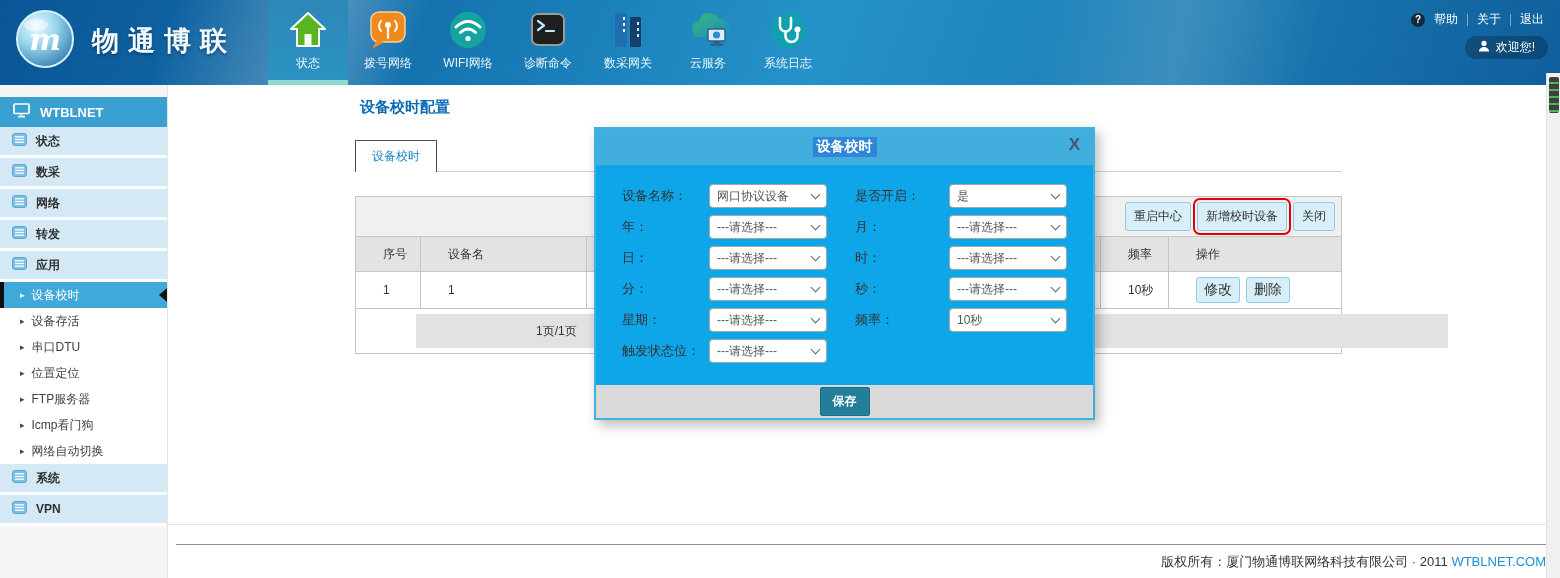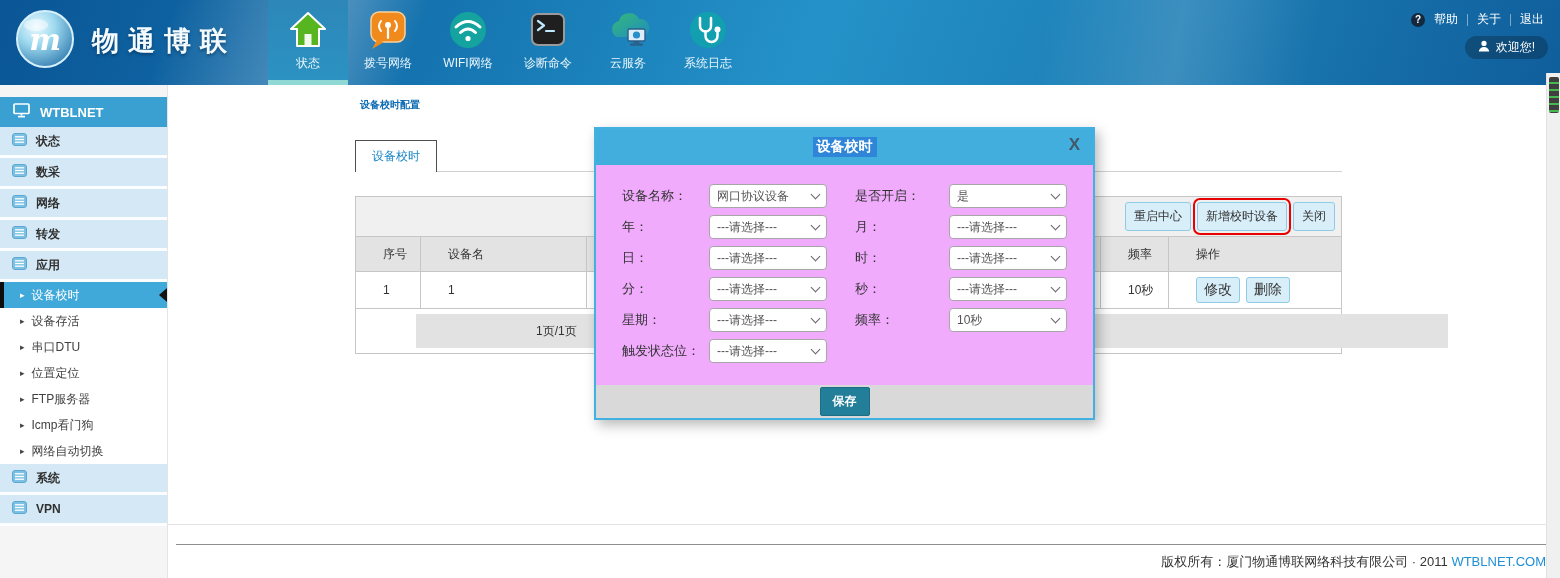--- a/index.html
+++ b/index.html
@@ -31,21 +31,21 @@
   .sidebar-header{height:30px;background:#3a9fd1;color:#fff;font-weight:bold;font-size:13px;display:flex;align-items:center;gap:10px;padding-left:13px;margin-top:12px;}
   .group-item{height:28px;background:#d4e9f5;border-bottom:3px solid #fbfdfe;display:flex;align-items:center;gap:9px;padding-left:12px;font-size:12px;font-weight:bold;color:#303030;cursor:pointer;}
   .submenu{background:#fff;}
   .submenu-item{height:26px;display:flex;align-items:center;gap:7px;padding-left:20px;font-size:12px;color:#404040;cursor:pointer;position:relative;background:#fff;}
   .submenu-item .arrow{font-size:9px;color:#444;line-height:1;}
   .submenu-item.active{background:#41a8da;color:#fff;border-left:4px solid #0d0d0d;padding-left:16px;}
   .submenu-item.active .arrow{color:#fff;}
   .submenu-item.active::after{content:"";position:absolute;right:0;top:50%;transform:translateY(-50%);border-top:7px solid transparent;border-bottom:7px solid transparent;border-right:8px solid #141414;}
 
   
-  .main-title{position:absolute;left:360px;top:98px;font-size:10px;font-weight:bold;color:#0c6cb5;}
+  .main-title{position:absolute;left:360px;top:98px;font-size:15px;font-weight:bold;color:#0c6cb5;}
   .tab{position:absolute;left:355px;top:140px;width:82px;height:32px;background:#fff;border:1px solid #4f4f4f;border-bottom:none;box-sizing:border-box;z-index:2;display:flex;align-items:center;justify-content:center;font-size:12px;color:#1a85c5;cursor:pointer;}
   .tab-line{position:absolute;left:355px;top:171px;width:987px;height:1px;background:#d2d2d2;z-index:1;}
 
   .data-table{position:absolute;left:355px;top:196px;width:987px;border:1px solid #c6c6c6;box-sizing:border-box;font-size:12px;color:#333;background:#fff;z-index:1;}
   .toolbar-row{height:39px;background:#f0f0f0;border-bottom:1px solid #c6c6c6;display:flex;align-items:center;justify-content:flex-end;gap:6px;padding-right:6px;}
   .btn-light{background:#d8effa;border:1px solid #8ecbe5;border-radius:3px;color:#333;font-size:12px;padding:5px 8px;cursor:pointer;font-family:inherit;white-space:nowrap;}
   .annotated{outline:2px solid #e60000;outline-offset:2px;}
   .header-row{height:34px;background:#e3e3e3;display:flex;border-bottom:1px solid #c6c6c6;}
   .data-row{height:36px;background:#fff;display:flex;border-bottom:1px solid #c6c6c6;}
   .cell{box-sizing:border-box;padding-left:27px;display:flex;align-items:center;border-right:1px solid #c6c6c6;}
@@ -53,21 +53,21 @@
   .btn-sm{background:#d8effa;border:1px solid #8ecbe5;border-radius:3px;color:#333;font-size:14px;padding:3px 7px;cursor:pointer;font-family:inherit;}
   .pager-row{height:44px;background:#fff;position:relative;}
   .pager-bar{position:absolute;left:60px;top:5px;width:1032px;height:34px;background:#e2e2e2;}
   .pager-text{position:absolute;left:120px;top:0;line-height:34px;font-size:12px;color:#333;}
 
   
   .modal{position:absolute;left:594px;top:127px;width:501px;height:293px;box-sizing:border-box;border:2px solid #43b0e2;background:#fff;box-shadow:4px 5px 12px rgba(0,0,0,.28);z-index:10;}
   .modal-titlebar{height:36px;background:#41aede;position:relative;display:flex;align-items:center;justify-content:center;}
   .modal-title{color:#fff;font-weight:bold;font-size:14px;background:#2f85d8;padding:1px 4px;}
   .modal-close{position:absolute;right:13px;top:7px;font-size:17px;font-weight:bold;color:#44586a;cursor:pointer;line-height:1;}
-  .modal-body{position:relative;height:220px;background:#f0abfc;overflow:hidden;}
+  .modal-body{position:relative;height:220px;background:#0ea5e9;overflow:hidden;}
   .modal-form{display:grid;grid-template-columns:87px 146px 94px 140px;grid-auto-rows:24px;row-gap:7px;padding:19px 0 0 26px;}
   .f-label{font-size:13px;color:#333;line-height:24px;white-space:nowrap;}
   .select-box{width:118px;height:24px;box-sizing:border-box;border:1px solid #a6a6a6;border-radius:4px;background:#fff;display:flex;align-items:center;justify-content:space-between;padding:0 7px;font-size:12px;color:#555;cursor:pointer;}
   .chev{width:6px;height:6px;border-right:1.6px solid #666;border-bottom:1.6px solid #666;transform:rotate(45deg);margin-top:-3px;flex:none;}
   .sel-value{white-space:nowrap;overflow:hidden;}
   .modal-footer{position:absolute;left:0;right:0;bottom:0;height:33px;background:#d9d9d9;display:flex;align-items:center;justify-content:center;}
   .btn-save{background:#237e99;color:#fff;border:1px solid #1d6d85;font-size:12px;font-weight:bold;padding:5px 12px;cursor:pointer;border-radius:2px;font-family:inherit;}
 
   
   .sep-line1{position:absolute;left:168px;top:524px;width:1378px;height:1px;background:#e3e3e3;}
@@ -146,20 +146,35 @@
           <svg width="40" height="40" viewBox="0 0 40 40">
             <rect x="4" y="4" width="32" height="31" rx="6" fill="#1f1f1f" stroke="#9a9a9a" stroke-width="2"></rect>
             <path d="M10 11 L16 15.5 L10 20" stroke="#bfe9ff" stroke-width="2.2" fill="none" stroke-linecap="round" stroke-linejoin="round"></path>
             <line x1="18" y1="21" x2="26" y2="21" stroke="#bfe9ff" stroke-width="2.2" stroke-linecap="round"></line>
           </svg>
         </span>
         <span class="nav-label">诊断命令</span>
       </div>
       <div class="nav-tab">
         <span class="nav-icon">
+          <svg width="40" height="40" viewBox="0 0 40 40">
+            <rect x="7" y="3" width="12" height="34" rx="1.5" fill="#1d6fb0"></rect>
+            <rect x="22" y="7" width="11" height="30" rx="1.5" fill="#143f66"></rect>
+            <rect x="15" y="7" width="2" height="3" fill="#ffffff"></rect>
+              <rect x="15" y="13" width="2" height="3" fill="#ffffff"></rect>
+              <rect x="15" y="19" width="2" height="3" fill="#ffffff"></rect>
+            <rect x="29" y="12" width="2" height="3" fill="#cfe8f8"></rect>
+              <rect x="29" y="18" width="2" height="3" fill="#cfe8f8"></rect>
+              <rect x="29" y="24" width="2" height="3" fill="#cfe8f8"></rect>
+          </svg>
+        </span>
+        <span class="nav-label">数采网关</span>
+      </div>
+      <div class="nav-tab">
+        <span class="nav-icon">
           <svg width="44" height="40" viewBox="0 0 44 40">
             <defs>
               <linearGradient id="cg" x1="0" y1="0" x2="1" y2="1">
                 <stop offset="0%" stop-color="#35b878"></stop>
                   <stop offset="100%" stop-color="#1f8dc0"></stop>
               </linearGradient>
             </defs>
             <path d="M11 27 a8.5 8.5 0 0 1 2 -16 a10.5 9.5 0 0 1 20 -2 a8 8 0 0 1 2.5 18 z" fill="url(#cg)"></path>
             <rect x="22" y="19" width="17" height="12" rx="1.5" fill="#ddeef9" stroke="#2a5f8a" stroke-width="1.4"></rect>
             <circle cx="30.5" cy="25" r="3.6" fill="#2a8fc9"></circle>

